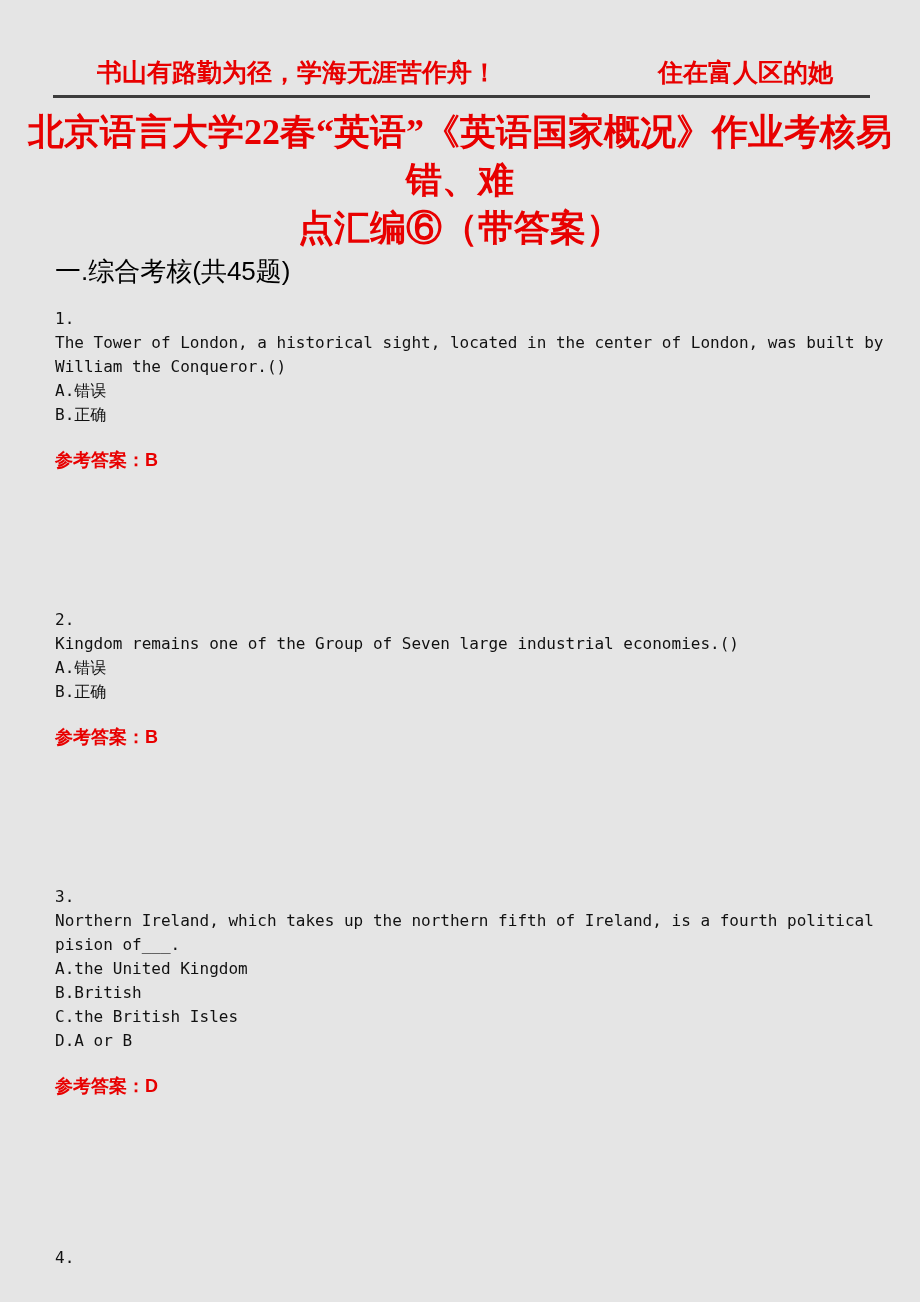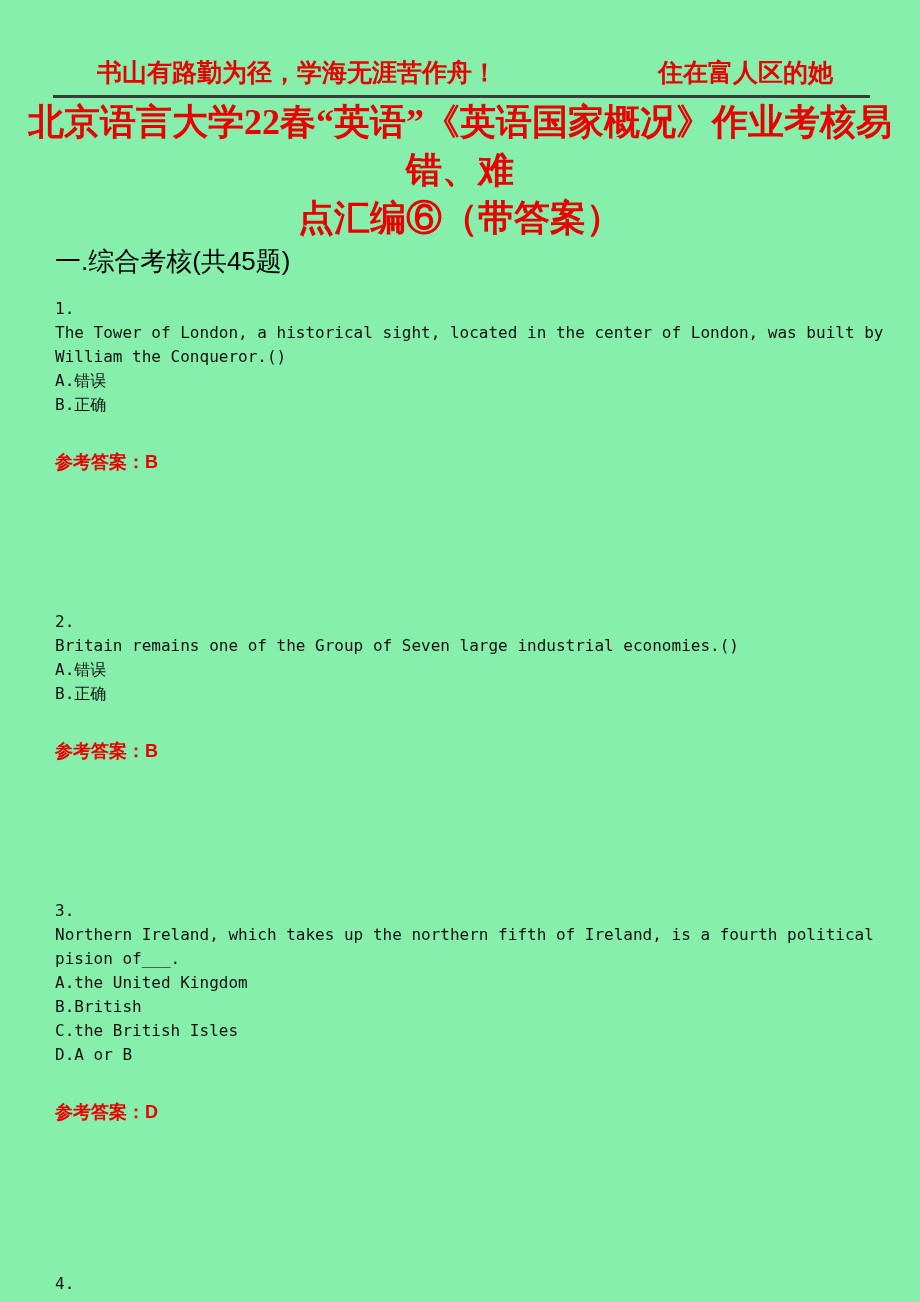--- a/index.html
+++ b/index.html
@@ -4,36 +4,37 @@
 <style>
   :root { --red: #e80000; --ink: #111; --line: #3c3c3c; }
   * { margin: 0; padding: 0; box-sizing: border-box; }
   html, body { background: #ffffff; }
   body {
     width: 920px; height: 1302px;
     overflow: hidden;
     font-family: "Liberation Sans", sans-serif;
     color: var(--ink);
   }
-  .page { width: 920px; height: 1302px; background: #86efac; position: relative; }
+  .page { width: 920px; height: 1302px; background: #e5e5e5; position: relative; }
 
   
   .hdr {
     display: flex; justify-content: space-between; align-items: flex-end;
     padding: 57px 87px 0 97px;
     color: var(--red);
     font-family: "Liberation Serif", serif;
     font-weight: bold;
     font-size: 25px; line-height: 31px;
     white-space: nowrap;
   }
   .divider { height: 3px; background: var(--line); margin: 7px 50px 0 53px; }
 
   
   .title {
+    margin-top: 10px;
     text-align: center;
     color: var(--red);
     font-family: "Liberation Serif", serif;
     font-weight: bold;
     font-size: 36px; line-height: 48px;
   }
 
   .section-heading {
     margin: 2px 5px 0 55px;
     font-family: "Liberation Sans", sans-serif;
@@ -48,21 +49,21 @@
     font-family: "DejaVu Sans Mono", monospace;
     font-size: 16px; line-height: 24px;
     color: var(--ink);
   }
   .question:first-child { margin-top: 20px; }
   .question + .question { margin-top: 136px; }
   .q-number { line-height: 22px; }
   .q-lines { margin-top: 1px; }
   .q-line, .q-opt { white-space: pre; }
   .q-answer {
-    margin-top: 32px;
+    margin-top: 20px;
     color: var(--red);
     font-family: "Liberation Sans", sans-serif;
     font-weight: bold;
     font-size: 18px; line-height: 26px;
   }
   .next-qnum {
     margin: 148px 0 0 55px;
     font-family: "DejaVu Sans Mono", monospace;
     font-size: 16px; line-height: 22px;
   }
@@ -96,21 +97,21 @@
     <div class="q-options">
           <div class="q-opt">A.错误</div>
           <div class="q-opt">B.正确</div>
         </div>
     <div class="q-answer"><span class="q-answer-label">参考答案：</span><span class="q-answer-value">B</span></div>
   </section>
 
   <section class="question">
     <div class="q-number">2.</div>
     <div class="q-lines">
-          <div class="q-line">Britain remains one of the Group of Seven large industrial economies.()</div>
+          <div class="q-line">Kingdom remains one of the Group of Seven large industrial economies.()</div>
         </div>
     <div class="q-options">
           <div class="q-opt">A.错误</div>
           <div class="q-opt">B.正确</div>
         </div>
     <div class="q-answer"><span class="q-answer-label">参考答案：</span><span class="q-answer-value">B</span></div>
   </section>
 
   <section class="question">
     <div class="q-number">3.</div>

